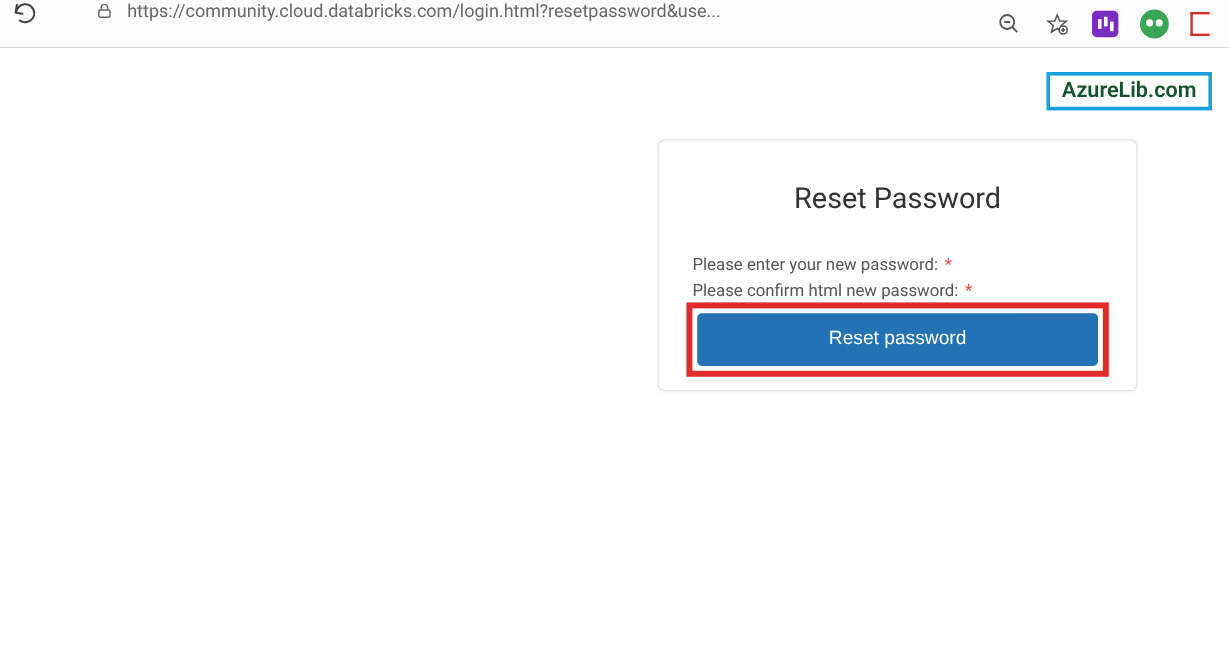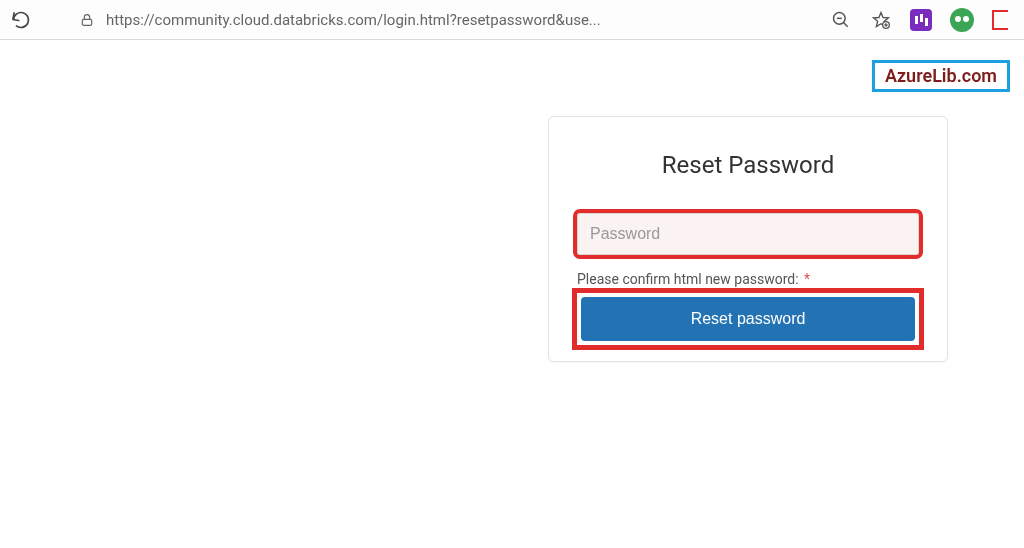--- a/index.html
+++ b/index.html
@@ -9,21 +9,20 @@
       width: 1024px;
       height: 548px;
       overflow: hidden;
       position: relative;
     }
 
     
     .browser-bar {
       height: 40px;
       display: flex;
-      align-items: center;
       padding: 0 10px;
       background: #fdfdfd;
       border-bottom: 1px solid #d9d9d9;
       gap: 10px;
     }
     .reload-icon {
       width: 22px; height: 22px;
       display: flex; align-items: center; justify-content: center;
       color: #444;
       cursor: pointer;
@@ -89,21 +88,21 @@
 
     
     .watermark {
       position: absolute;
       right: 14px;
       top: 60px;
       border: 3px solid #1ba1e2;
       padding: 2px 10px 3px 10px;
       font-size: 18px;
       font-weight: 600;
-      color: #7f1d1d;
+      color: #14532d;
       background: #fff;
     }
 
     
     .card {
       position: absolute;
       left: 548px;
       top: 116px;
       width: 400px;
       background: #fff;
@@ -198,21 +197,24 @@
   </div>
 </div>
 
 <div class="watermark">
   <span>AzureLib.com</span>
 </div>
 
 <div class="card">
   <h1 class="card-title">Reset Password</h1>
 
-  <input type="password" class="text-input highlight-red" placeholder="Password" style="">
+  <div class="field-label">
+    <span>Please enter your new password:</span>
+    <span class="req">*</span>
+  </div>
 
   <div class="field-label">
     <span>Please confirm html new password:</span>
     <span class="req">*</span>
   </div>
 
   <div class="btn-wrap highlight-red">
     <button class="btn-primary">Reset password</button>
   </div>
 </div>

